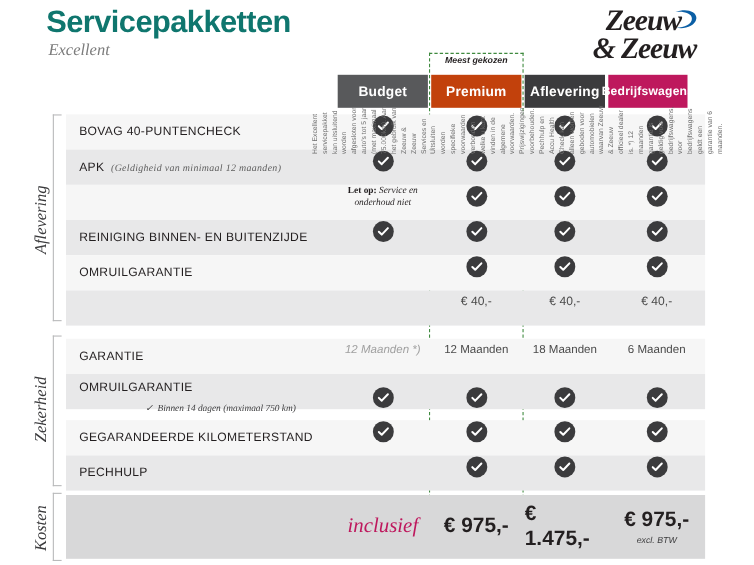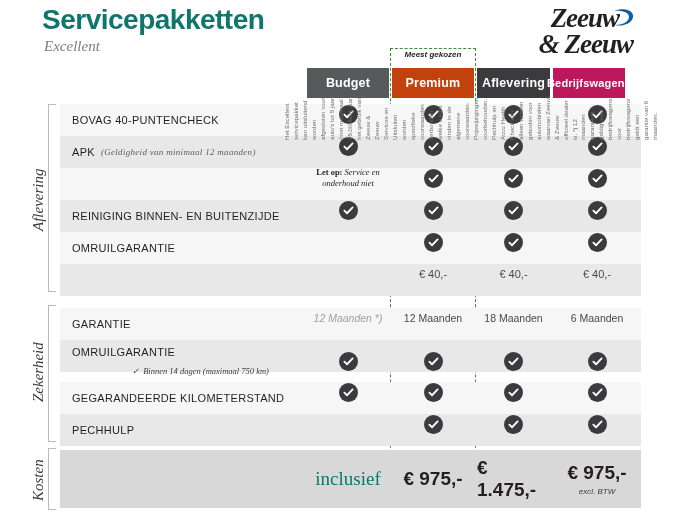--- a/index.html
+++ b/index.html
@@ -144,21 +144,21 @@
   
   .totalband{
     position:absolute;left:60px;top:450px;width:581px;height:58px;
     background:#d8d8d9;
   }
   .total{
     position:absolute;top:450px;height:58px;
     display:flex;flex-direction:column;align-items:center;justify-content:center;
   }
   .total .big{font-size:19px;font-weight:bold;color:#231f20;}
-  .total .incl{font-size:19px;color:#0f766e;font-family:"Liberation Serif", serif;}
+  .total .incl{font-size:19px;font-style:italic;color:#be185d;font-family:"Liberation Serif", serif;}
   .total .excl{font-size:8px;font-style:italic;color:#3b3b3d;margin-top:3px;}
   #t-budget{left:307px;width:82px;}
   #t-premium{left:392px;width:82px;}
   #t-excellent{left:477px;width:73px;}
   #t-bedrijf{left:553px;width:88px;}
 
   
   .fineprint{
     position:absolute;right:2px;top:96px;
     width:400px;

